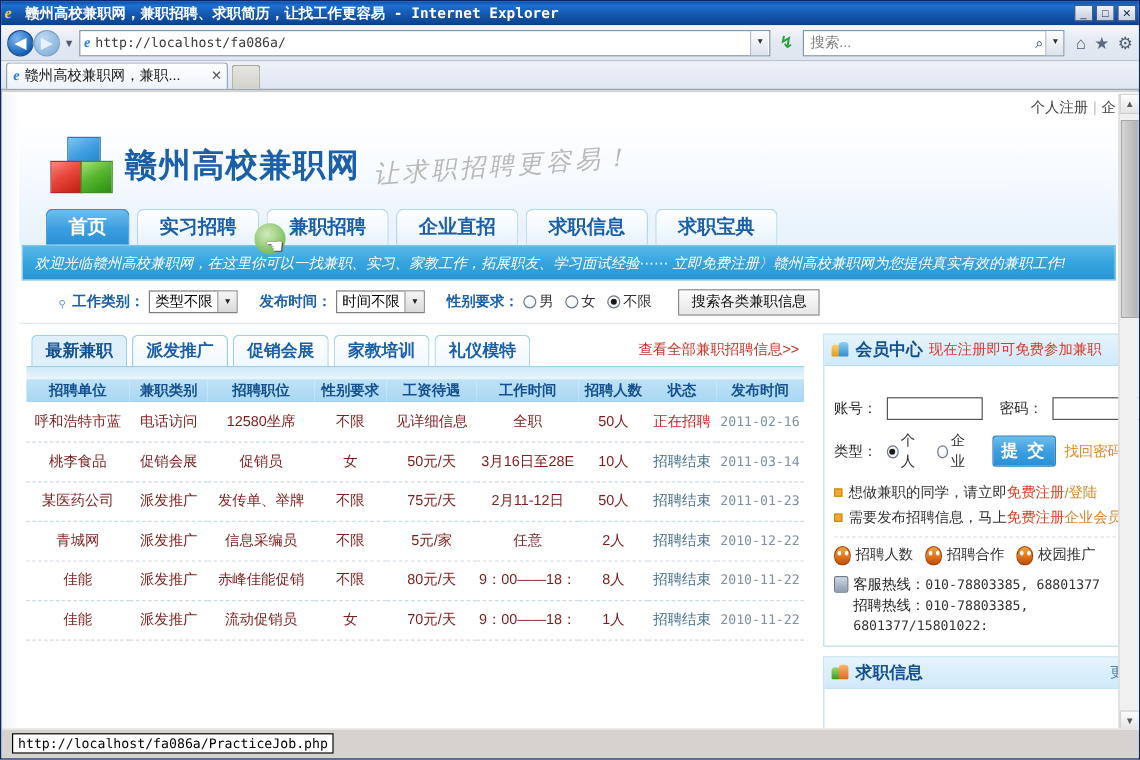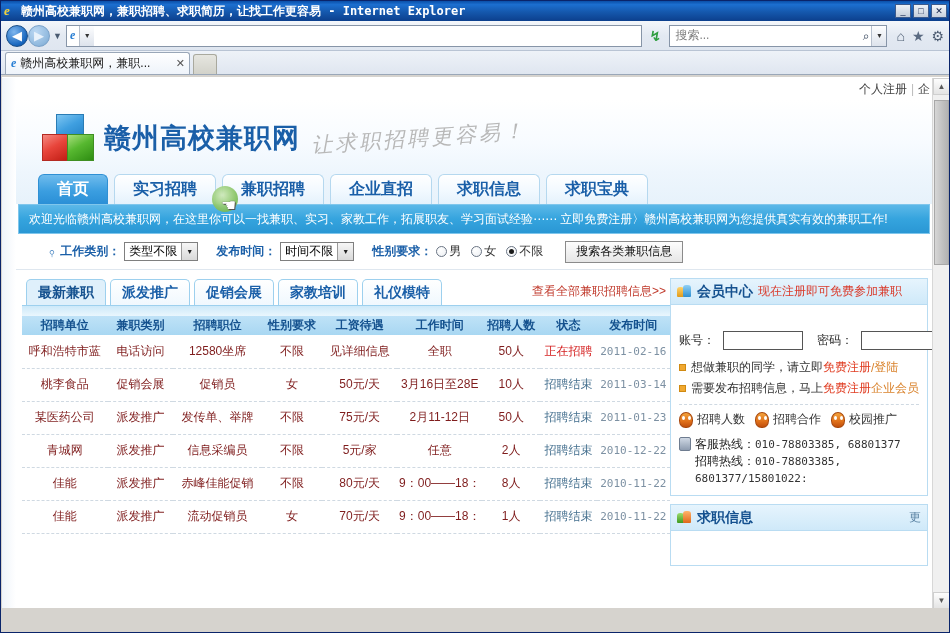--- a/index.html
+++ b/index.html
@@ -244,21 +244,21 @@
     line-height:1;
   }
 
   
   #welcome {
     height: 30px; margin: 0 2px;
     background: linear-gradient(180deg,#5cb8e8 0%,#35a4de 50%,#2a97d4 100%);
     border:1px solid #7fc6ec;
     display:flex; align-items:center;
     color:#fff; font-size:12px; padding-left: 10px;
-    white-space: nowrap; overflow:hidden;
+    white-space: nowrap; overflow:hidden;font-style:italic;
   }
 
   
   #filterbar {
     height: 36px; display:flex; align-items:center;
     padding-left: 32px; gap: 0;
     border-bottom: 1px solid #dfe7ef;
     background: #fff;
   }
   #filter-mag { color:#3e7fbf; font-size:13px; margin-right:5px; transform: rotate(-45deg); }
@@ -289,21 +289,21 @@
   .radio.on::after{content:'';width:5px;height:5px;border-radius:50%;background:#1a1a1a;}
   #searchbtn {
     height: 22px; padding: 0 10px;
     border:1px solid #8b8b8b;
     background: linear-gradient(180deg,#fdfdfd,#e6e6e6);
     display:flex;align-items:center;justify-content:center;
     font-size:12px; color:#111;
   }
 
   
-  #cols { display:flex; padding: 8px 2px 0 6px; gap: 0; }
+  #cols { display:flex; padding: 8px 2px 0 6px; gap: 16px; }
   #leftcol { width: 648px; flex: 0 0 auto; }
   #rightcol { width: 258px; flex: 0 0 auto; }
 
   
   #cattabs {
     display:flex; align-items:flex-end; gap: 4px;
     border-bottom: 1px solid #9dd0ee;
     padding-left: 4px; height: 28px;
     position: relative;
   }
@@ -455,20 +455,21 @@
       <div class="winbtn close">✕</div>
     </div>
   </div>
 
   <div id="nav-bar">
     <div class="navcircle" id="btn-back">◀</div>
     <div class="navcircle" id="btn-fwd">▶</div>
     <div id="btn-hist">▼</div>
     <div id="addr-wrap">
       <span id="addr-ie">e</span>
+      <span id="addr-url">http://localhost/fa086a/</span>
       <span id="addr-drop">▼</span>
     </div>
     <div id="btn-refresh">↯</div>
     <div id="search-wrap">
       <span id="search-text">搜索...</span>
       <span id="search-mag">⌕</span>
       <span id="search-drop">▼</span>
     </div>
     <div id="nav-icons">
       <span class="navicon">⌂</span>
@@ -662,20 +663,33 @@
               <span class="panel-note">现在注册即可免费参加兼职</span>
             </div>
             <div class="panel-body">
               <div class="formrow">
                 <span class="lab">账号：</span>
                 <div class="txtin"></div>
                 <span class="gap"></span>
                 <span class="lab">密码：</span>
                 <div class="txtin pw"></div>
               </div>
+              <div class="formrow typerow">
+                <span class="lab">类型：</span>
+                <label class="radio-item">
+                  <span class="radio on"></span>
+                  <span>个人</span>
+                </label>
+                <label class="radio-item">
+                  <span class="radio"></span>
+                  <span>企业</span>
+                </label>
+                <div id="submitbtn">提 交</div>
+                <span id="findpw">找回密码</span>
+              </div>
 
               <div class="tiprow">
                 <span class="bullet"></span>
                 <span>想做兼职的同学，请立即</span>
                 <span class="hot">免费注册</span>
                 <span class="alt">/</span>
                 <span class="alt">登陆</span>
               </div>
               <div class="tiprow">
                 <span class="bullet"></span>
@@ -725,14 +739,17 @@
       </div>
     </div>
 
     <div id="vscroll">
       <div class="sb-btn">▲</div>
       <div id="vthumb"></div>
       <div class="sb-btn" id="sb-down">▼</div>
     </div>
   </div>
 
+  <div id="statusbar">
+    <div id="statuspop">http://localhost/fa086a/PracticeJob.php</div>
+  </div>
 
 </div>
 
 </body></html>

